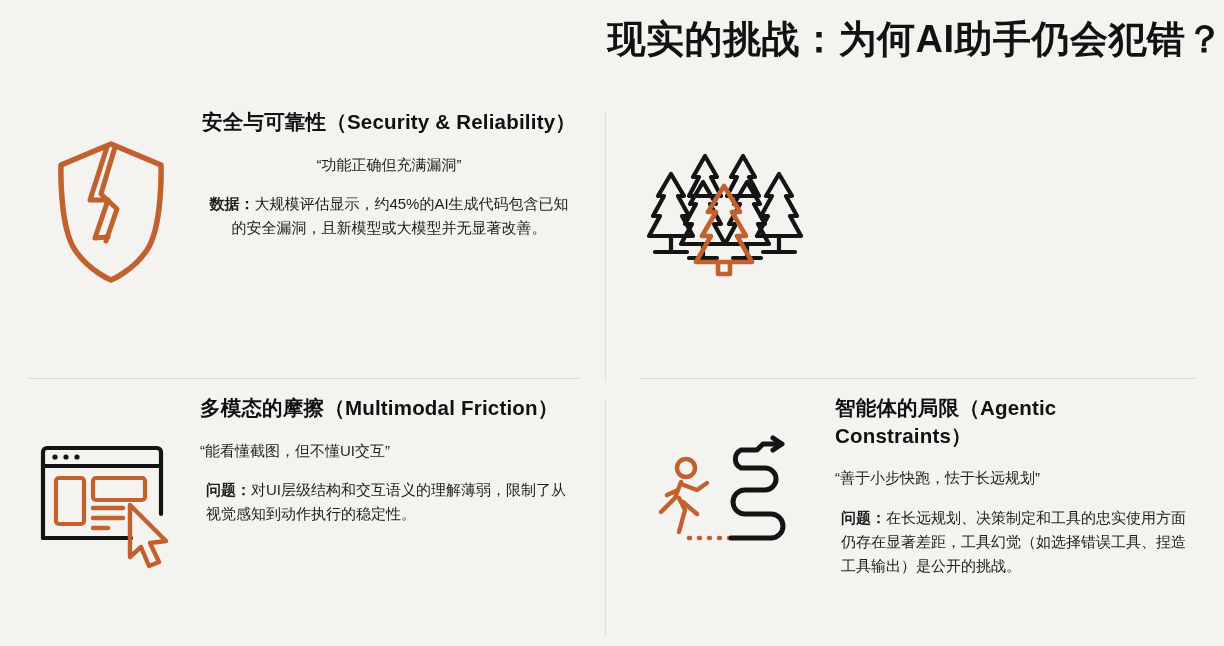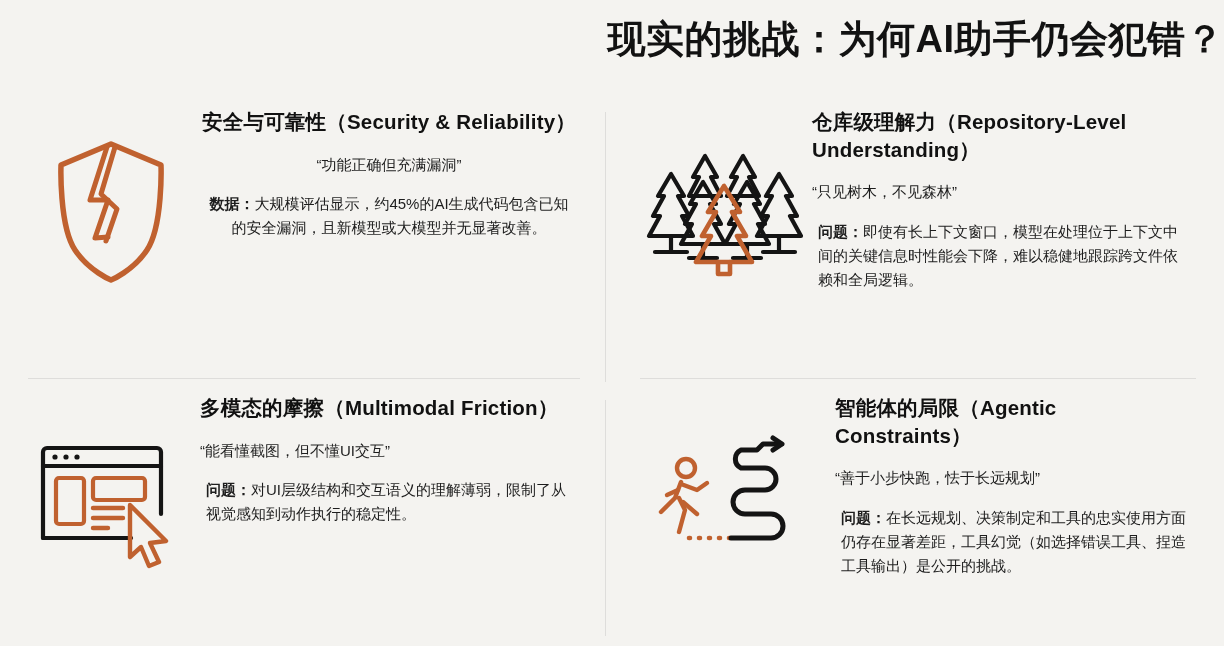--- a/index.html
+++ b/index.html
@@ -182,25 +182,20 @@
             <path d="M136 30 L123 52 L129 52 L118 72 L125 72 L114 92 L158 92 L147 72 L154 72 L143 52 L149 52 Z"></path>
             <path d="M136 92 L136 108 M120 108 L152 108"></path>
           </g>
 
           <g stroke="#c0612f" stroke-width="4.6">
             <path d="M81 42 L65 68 L73 68 L59 92 L68 92 L53 118 L109 118 L94 92 L103 92 L89 68 L97 68 Z"></path>
             <path d="M75 118 L75 130 L87 130 L87 118"></path>
           </g>
         </svg>
       </div>
-      <div class="text-wrap">
-        <h2 class="card-title">仓库级理解力（Repository-Level Understanding）</h2>
-        <p class="card-quote">“只见树木，不见森林”</p>
-        <p class="card-body"><span class="lead">问题：</span><span>即使有长上下文窗口，模型在处理位于上下文中间的关键信息时性能会下降，难以稳健地跟踪跨文件依赖和全局逻辑。</span></p>
-      </div>
     </div>
 
     <div class="quad quad-bl">
       <div class="icon-wrap">
         <svg width="152" height="128" viewBox="0 0 152 128" fill="none" stroke-width="4.2" stroke-linejoin="round" stroke-linecap="round">
 
           <g stroke="#141414">
             <path d="M8 96 L8 10 A4 4 0 0 1 12 6 L122 6 A4 4 0 0 1 126 10 L126 72"></path>
             <path d="M8 96 L96 96"></path>
             <path d="M8 24 L126 24"></path>

